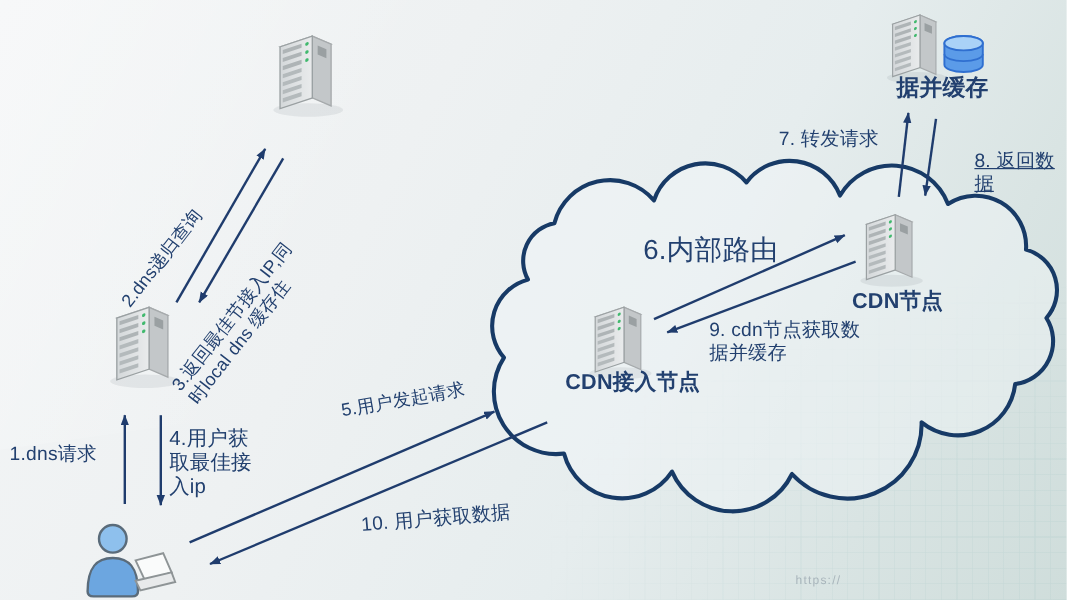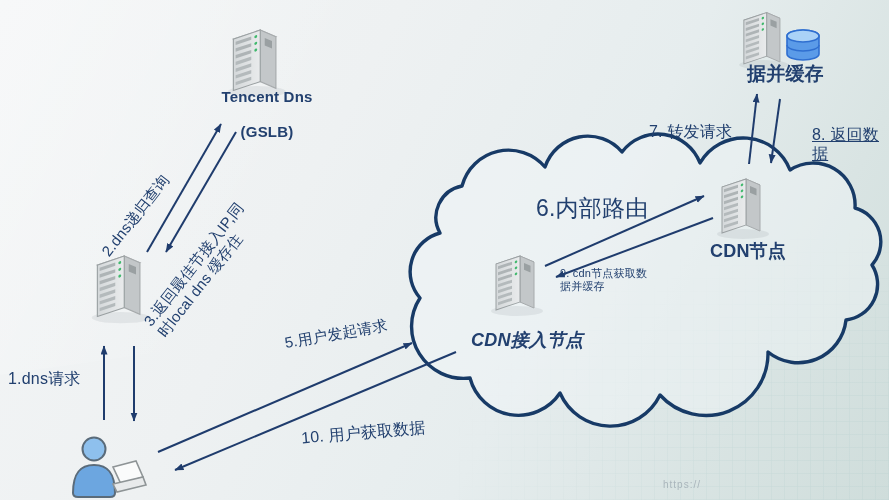--- a/index.html
+++ b/index.html
@@ -28,25 +28,25 @@
   }
   .lbl-node{font-weight:600;}
   .lbl-tencent{left:206px;top:88px;width:122px;text-align:center;font-size:15px;}
   .lbl-localdns{left:86px;top:316px;width:106px;text-align:center;}
   .lbl-s1{left:8px;top:370px;text-align:center;}
   .lbl-s2{left:112px;top:242px;font-size:15px;transform:rotate(-52deg);transform-origin:0 100%;white-space:nowrap;}
   .lbl-s3{left:168px;top:305px;font-size:15px;transform:rotate(-52deg);transform-origin:0 100%;}
   .lbl-s4{left:141px;top:356px;font-size:17px;}
   .lbl-s5{left:284px;top:325px;font-size:15px;transform:rotate(-10deg);white-space:nowrap;}
   .lbl-s6{left:536px;top:195px;font-size:23px;}
-  .lbl-s7{left:649px;top:108px;margin-top:15px;}
+  .lbl-s7{left:649px;top:108px;}
   .lbl-s8{left:812px;top:126px;text-decoration:underline;}
-  .lbl-s9{left:560px;top:267px;font-size:11px;}
+  .lbl-s9{left:591px;top:267px;font-size:16px;}
   .lbl-s10{left:301px;top:424px;transform:rotate(-5deg);white-space:nowrap;}
-  .lbl-cdnedge{left:471px;top:330px;font-size:18px;font-style:italic;}
+  .lbl-cdnedge{left:471px;top:308px;font-size:18px;}
   .lbl-cdnnode{left:710px;top:241px;font-size:18px;}
   .lbl-origin{left:747px;top:63px;font-size:19px;}
   .watermark{
     position:absolute;left:697px;top:459px;font-size:27px;font-weight:500;
     color:rgba(238,115,100,.85);letter-spacing:1px;white-space:nowrap;
   }
   .faint-url{
     position:absolute;left:663px;top:479px;font-size:10px;
     font-family:Liberation Sans, sans-serif;
     color:rgba(110,125,140,.45);letter-spacing:1px;
@@ -131,28 +131,29 @@
     <use href="#dbcyl" transform="translate(785,28)"></use>
 
     <g transform="translate(64,436)">
       <circle cx="30" cy="13" r="11.5" fill="#8ec0ed" stroke="#5a6b7a" stroke-width="2"></circle>
       <path d="M9,57 C9,36 17,29 30,29 C43,29 51,36 51,57 C51,60 49,61 46,61 L14,61 C11,61 9,60 9,57 Z" fill="#6ca6e0" stroke="#5a6b7a" stroke-width="2"></path>
       <polygon points="49,31 72,25 79,41 57,48" fill="#fafbfb" stroke="#8e9496" stroke-width="1.6"></polygon>
       <polygon points="49,48 79,41 82,49 53,56" fill="#e8eaeb" stroke="#8e9496" stroke-width="1.6"></polygon>
     </g>
   </svg>
 
-  <div class="lbl lbl-node lbl-tencent"><span>Tencent Dns</span><br>
-    <span>(GSLB)</span></div>
 
 
   <div class="lbl lbl-s1">1.dns请求</div>
   <div class="lbl lbl-s2">2.dns递归查询</div>
   <div class="lbl lbl-s3">3.返回最佳节接入IP,同
 时local dns 缓存住</div>
+  <div class="lbl lbl-s4">4.用户获
+取最佳接
+入ip</div>
   <div class="lbl lbl-s5">5.用户发起请求</div>
   <div class="lbl lbl-s6">6.内部路由</div>
   <div class="lbl lbl-s7">7. 转发请求</div>
   <div class="lbl lbl-s8">8. 返回数据</div>
   <div class="lbl lbl-s9">9. cdn节点获取数
 据并缓存</div>
   <div class="lbl lbl-s10">10. 用户获取数据</div>
 
   <div class="lbl lbl-node lbl-cdnedge">CDN接入节点</div>
   <div class="lbl lbl-node lbl-cdnnode">CDN节点</div>

